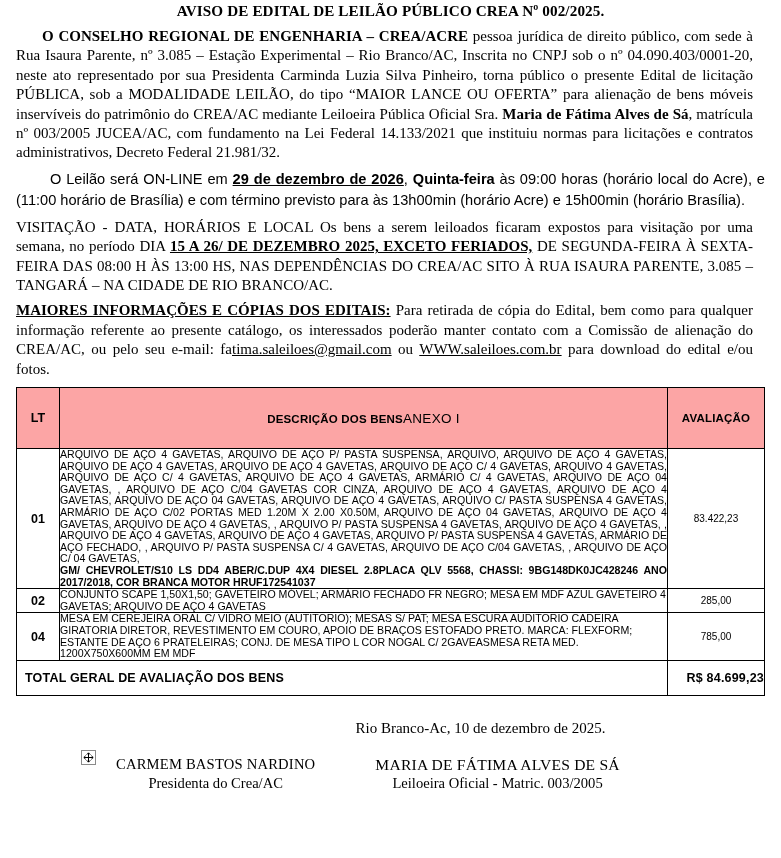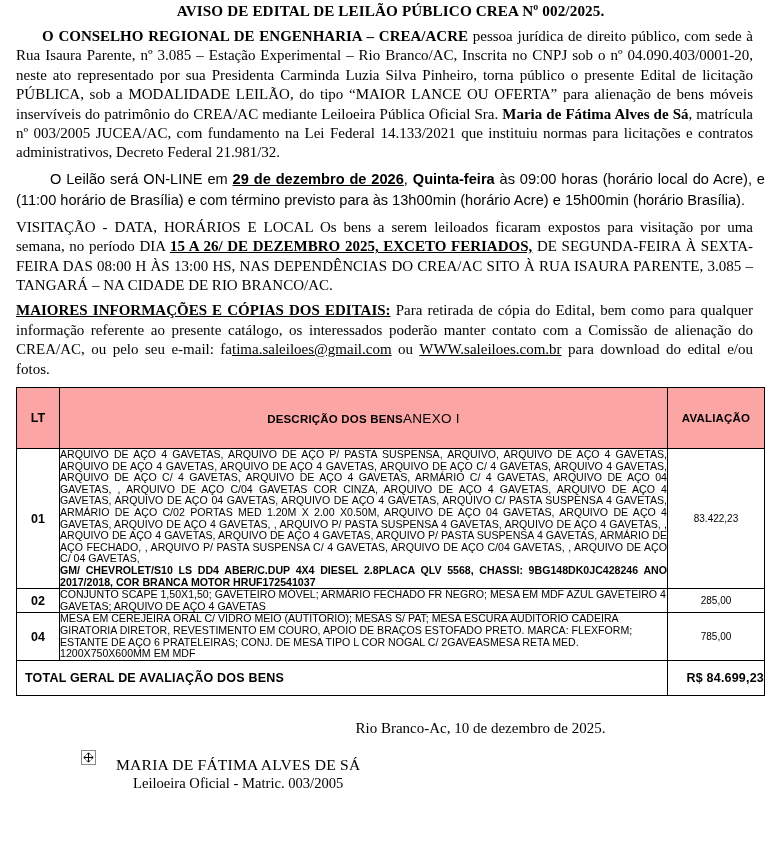--- a/index.html
+++ b/index.html
@@ -201,20 +201,24 @@
         <polyline points="4.7,9.3 6.5,11.2 8.3,9.3"></polyline>
         <polyline points="3.7,4.7 1.8,6.5 3.7,8.3"></polyline>
         <polyline points="9.3,4.7 11.2,6.5 9.3,8.3"></polyline>
       </g>
     </svg>
   </div>
 
   <div class="footer">
     <div class="city-date">Rio Branco-Ac, 10 de dezembro de 2025.</div>
     <div class="signatures">
+      <div class="sig">
+        <div class="name">CARMEM BASTOS NARDINO</div>
+        <div class="role">Presidenta do Crea/AC</div>
+      </div>
       <div class="sig right">
         <div class="name">MARIA DE FÁTIMA ALVES DE SÁ</div>
         <div class="role">Leiloeira Oficial - Matric. 003/2005</div>
       </div>
     </div>
   </div>
 
 </div>
 
 </body></html>

